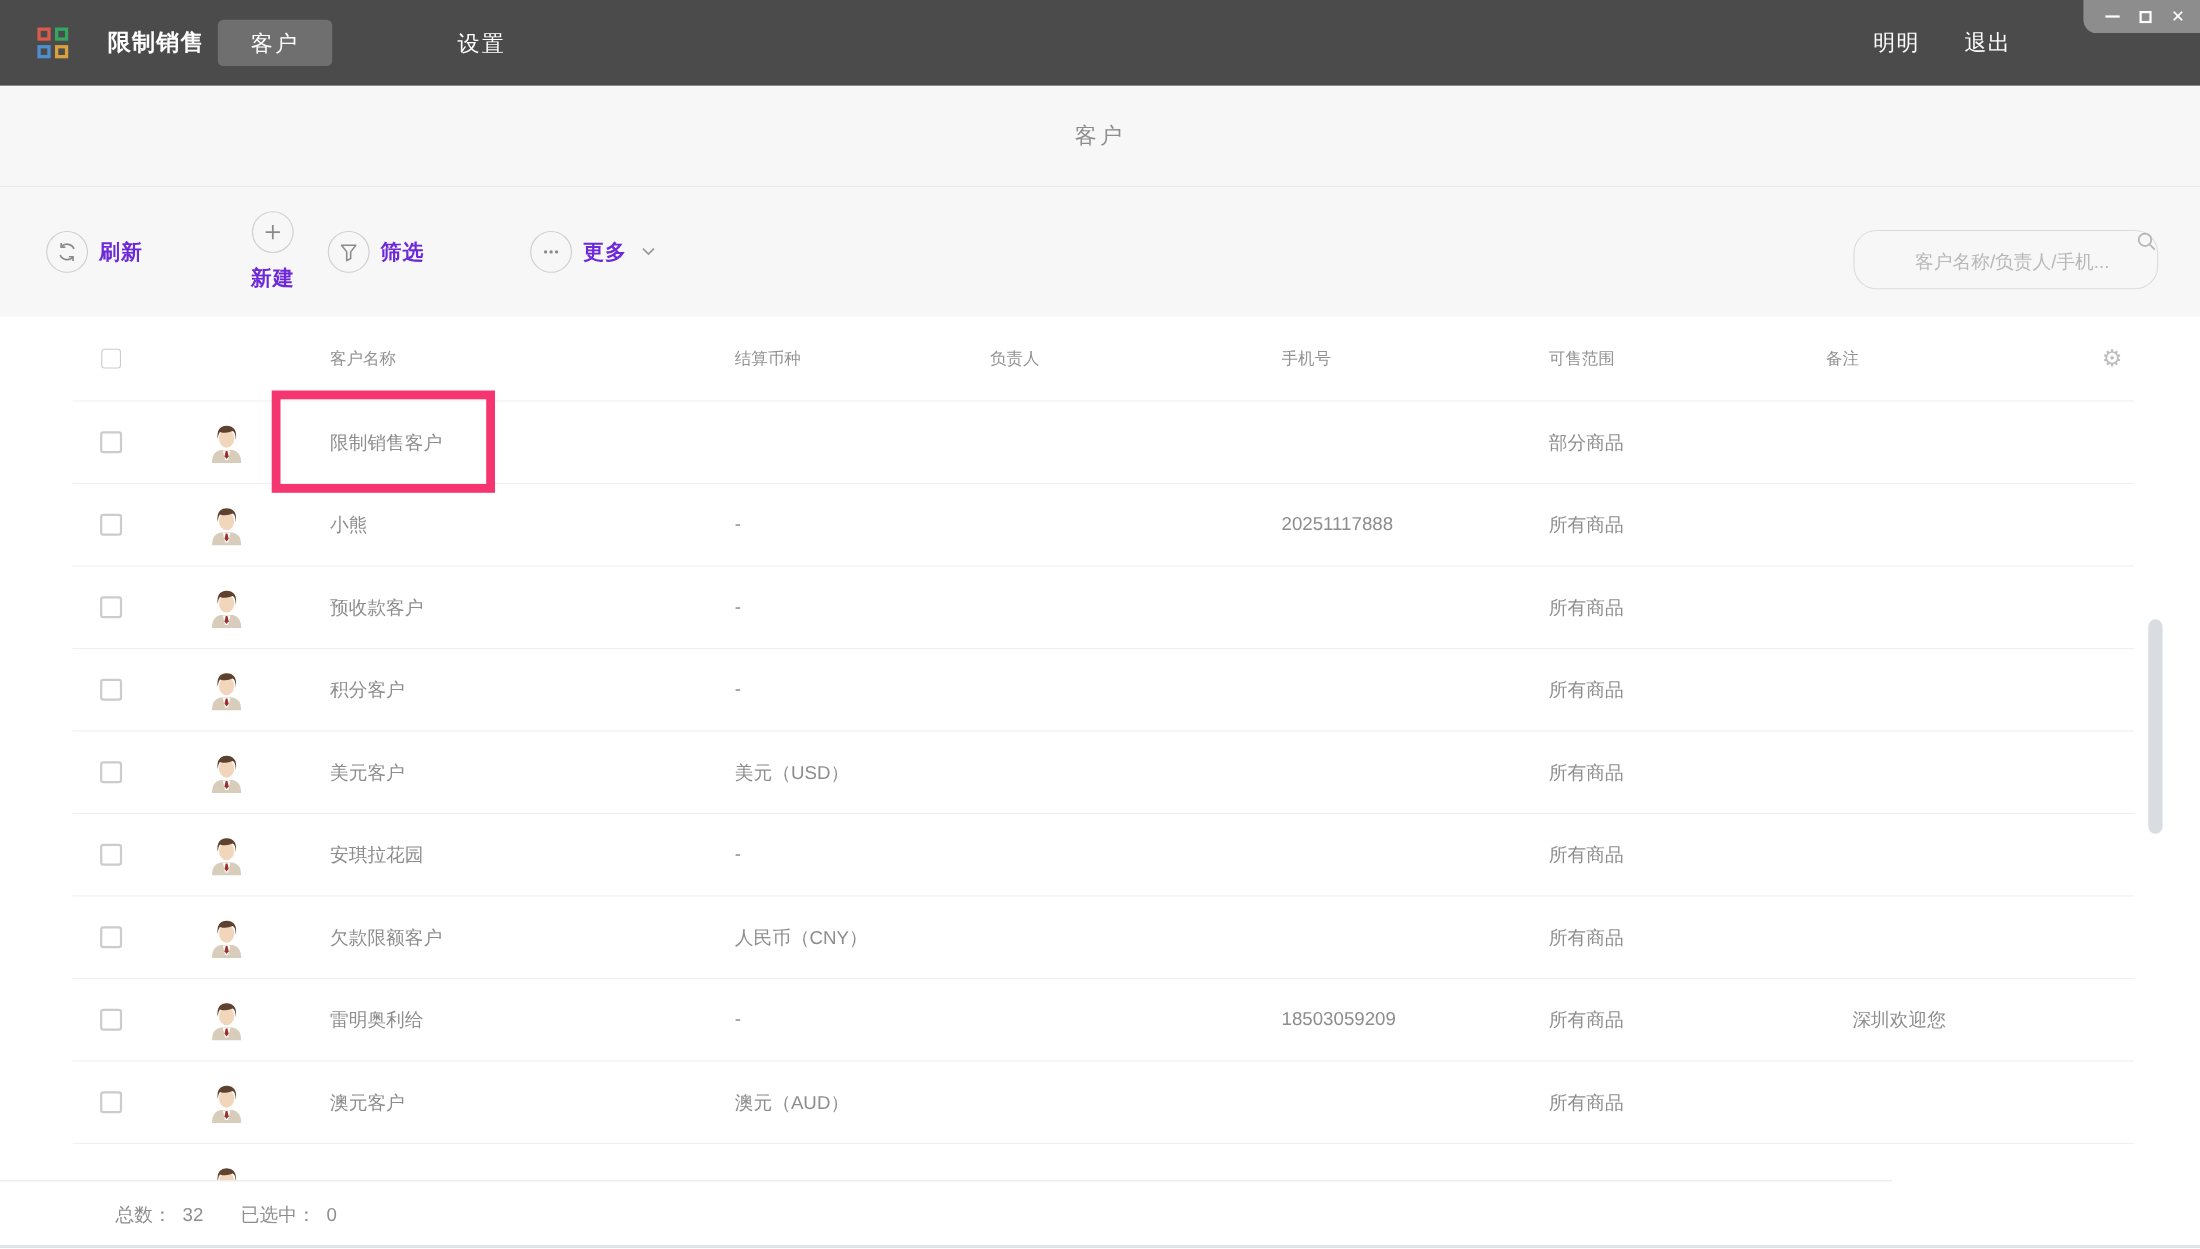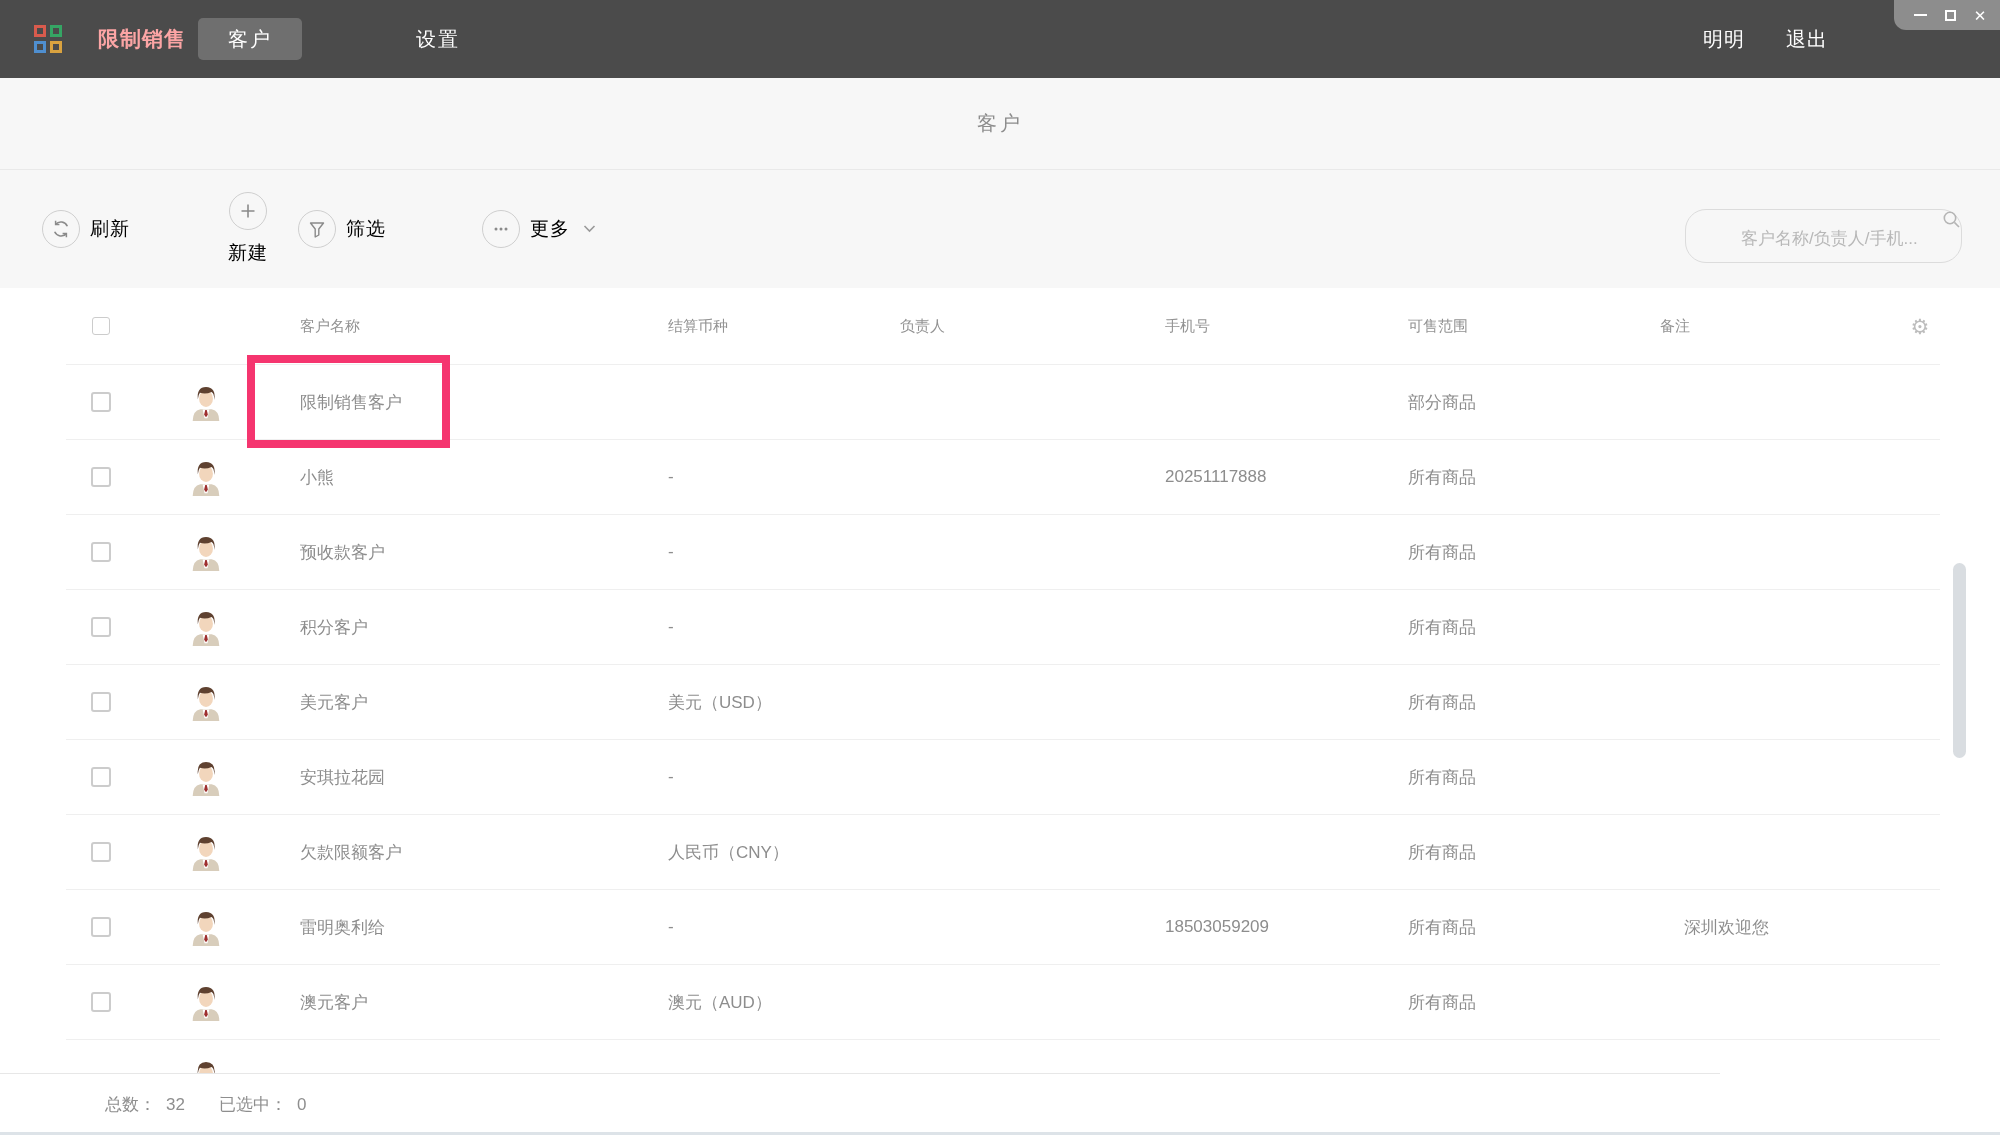--- a/index.html
+++ b/index.html
@@ -13,21 +13,21 @@
   .page{position:relative;width:2000px;height:1135px;background:#fff;overflow:hidden;}
 
   
   .topbar{position:absolute;left:0;top:0;width:2000px;height:78px;background:var(--topbar-bg);}
   .logo{position:absolute;left:34px;top:25px;width:30px;height:30px;display:grid;grid-template-columns:12px 12px;grid-template-rows:12px 12px;gap:4px;}
   .logo span{display:block;width:12px;height:12px;border:3px solid;}
   .logo .sq-tl{border-color:#d95b4d;}
   .logo .sq-tr{border-color:#35a564;}
   .logo .sq-bl{border-color:#4f8fd0;}
   .logo .sq-br{border-color:#d9a23f;}
-  .app-title{position:absolute;left:98px;top:0;height:78px;line-height:78px;color:#fca5a5;font-size:21px;font-weight:bold;letter-spacing:1px;text-align:right;}
+  .app-title{position:absolute;left:98px;top:0;height:78px;line-height:78px;color:#ffffff;font-size:21px;font-weight:bold;letter-spacing:1px;text-align:right;}
   .tab{position:absolute;top:18px;height:42px;width:104px;border-radius:5px;color:#fff;font-size:20px;display:flex;align-items:center;justify-content:center;cursor:pointer;letter-spacing:2px;}
   .tab.active{background:#6f6f6f;}
   .tab-customers{left:198px;}
   .tab-settings{left:386px;}
   .topbar-user{position:absolute;left:1703px;top:0;height:80px;line-height:78px;color:#fff;font-size:20px;letter-spacing:1px;cursor:pointer;}
   .topbar-logout{position:absolute;left:1786px;top:0;height:78px;line-height:78px;color:#fff;font-size:20px;letter-spacing:1px;cursor:pointer;}
   .win-controls{position:absolute;right:0;top:0;width:106px;height:30px;background:#8d8d8d;border-bottom-left-radius:12px;display:flex;align-items:center;justify-content:flex-end;gap:14px;padding-right:12px;}
   .win-btn{width:16px;height:16px;display:flex;align-items:center;justify-content:center;cursor:pointer;}
   .ic-min{width:13px;height:2.5px;background:#fff;display:block;}
   .ic-max{width:11px;height:11px;border:2px solid #fff;display:block;}
@@ -37,21 +37,21 @@
   .band{position:absolute;left:0;top:78px;width:2000px;height:210px;background:#f7f7f7;}
   .page-title-row{height:92px;border-bottom:1px solid #e9e9e9;display:flex;align-items:center;justify-content:center;}
   .page-title{color:#8d8d8d;font-size:20px;letter-spacing:3px;}
   .toolbar{position:relative;height:117px;display:flex;align-items:center;}
   .tool-group{display:flex;align-items:center;gap:10px;cursor:pointer;}
   .g-refresh{margin-left:42px;}
   .g-create{margin-left:98px;flex-direction:column;}
   .g-filter{margin-left:30px;}
   .g-more{margin-left:96px;}
   .tool-circle{width:38px;height:38px;border:1px solid #cfcfcf;border-radius:50%;display:flex;align-items:center;justify-content:center;}
-  .tool-label{color:#000000;font-size:19px;letter-spacing:1px;}
+  .tool-label{color:#6d28d9;font-size:19px;letter-spacing:1px;font-weight:bold;}
   .chevron{margin-left:2px;display:flex;align-items:center;}
   .search-box{position:absolute;right:38px;top:39px;width:277px;height:54px;border:1px solid #dcdcdc;border-radius:21px;display:flex;align-items:flex-end;padding-left:18px;background:transparent;flex-direction:column;}
   .search-box input{border:none;outline:none;background:transparent;font-size:17px;color:#7c7c7c;width:220px;margin-left:10px;font-family:inherit;}
   .search-box input::placeholder{color:#b8b8b8;}
 
   
   .table-area{position:absolute;left:0;top:288px;width:2000px;height:785px;background:#fff;overflow:hidden;padding:0 60px 0 66px;}
   .trow{display:grid;grid-template-columns:70px 140px 392px 232px 265px 243px 252px 240px 1fr;align-items:center;}
   .thead{height:77px;border-bottom:1px solid #efefef;color:#929292;font-size:15px;}
   .tbody-row{height:75px;border-bottom:1px solid #efefef;color:var(--text-gray);font-size:17px;cursor:pointer;}

